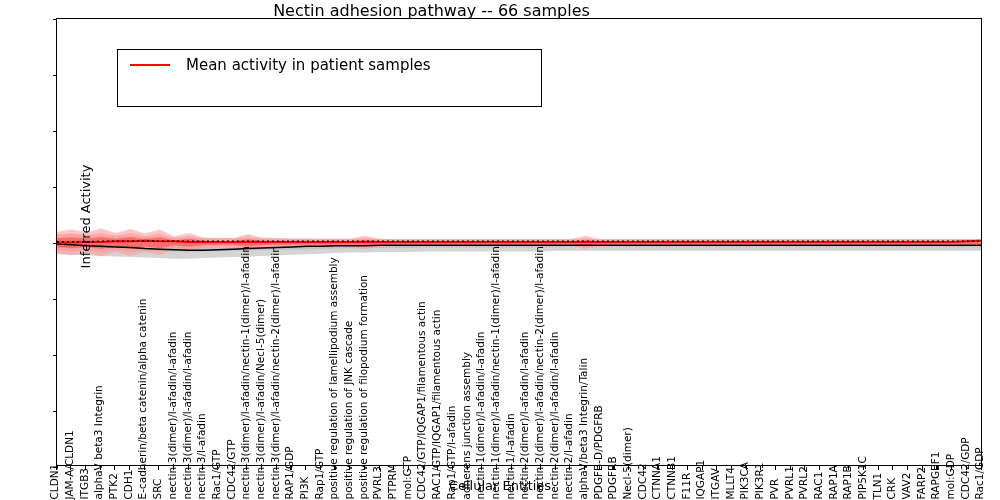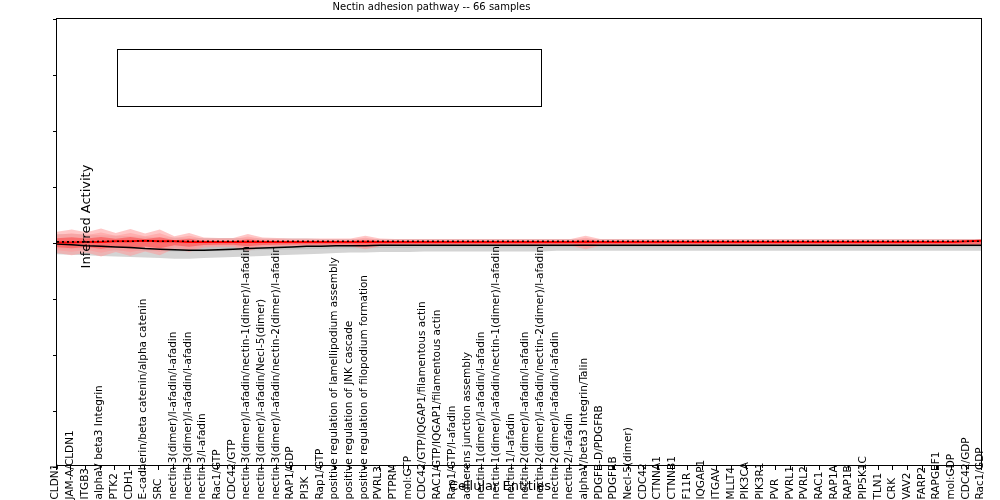--- a/index.html
+++ b/index.html
@@ -5,21 +5,21 @@
   html,body{margin:0;padding:0;}
   body{
     width:1000px;height:500px;overflow:hidden;background:#ffffff;
     font-family:"DejaVu Sans","Liberation Sans",sans-serif;
     color:#000;
   }
   #figure{position:relative;width:1000px;height:500px;}
 
   #chart-title{
     position:absolute;left:0;top:1px;width:863px;text-align:center;
-    font-size:10px;color:#000;letter-spacing:0px;
+    font-size:16px;color:#000;letter-spacing:0px;
   }
 
   
   #plot-area{
     position:absolute;left:56px;top:18px;width:926px;height:448px;
     border:1.3px solid #000;box-sizing:border-box;background:#fff;
   }
   #plot-inner{position:absolute;left:0;top:0;width:100%;height:100%;overflow:hidden;}
 
   
@@ -91,20 +91,24 @@
         <div class="ytick" style="top: 111.5px;"></div>
         <div class="ytick" style="top: 167.5px;"></div>
         <div class="ytick" style="top: 223.5px;"></div>
         <div class="ytick" style="top: 279.5px;"></div>
         <div class="ytick" style="top: 335.5px;"></div>
         <div class="ytick" style="top: 391.5px;"></div>
         <div class="ytick" style="top: 447.5px;"></div>
       </div>
 
     <div id="legend">
+      <div class="legend-row">
+        <div class="legend-line" style="background:#ff0000"></div>
+        <div class="legend-text">Mean activity in patient samples</div>
+      </div>
     </div>
   </div>
 
   <div id="xticklabels">
       <div class="xtick" style="left: -0.5px; bottom: 30px;"></div>
       <div class="xt" style="left: 3.4px; bottom: 1px;">CLDN1</div>
       <div class="xtick" style="left: 14.1825px; bottom: 30px;"></div>
       <div class="xt" style="left: 18.0825px; bottom: 1px;">JAM-A/CLDN1</div>
       <div class="xtick" style="left: 28.8651px; bottom: 30px;"></div>
       <div class="xt" style="left: 32.7651px; bottom: 1px;">ITGB3</div>

